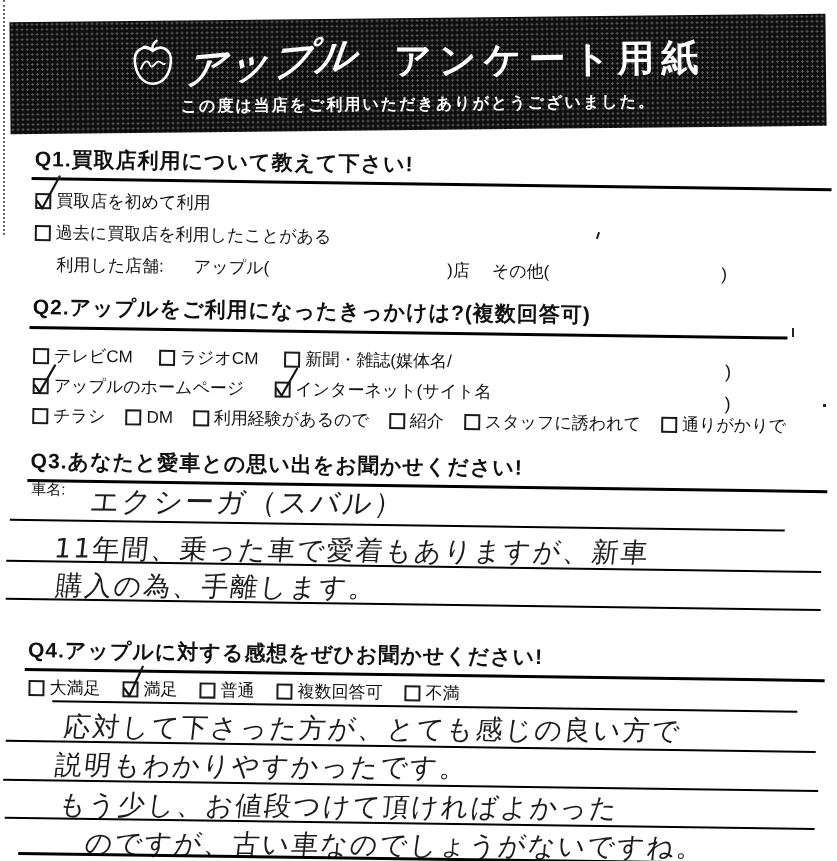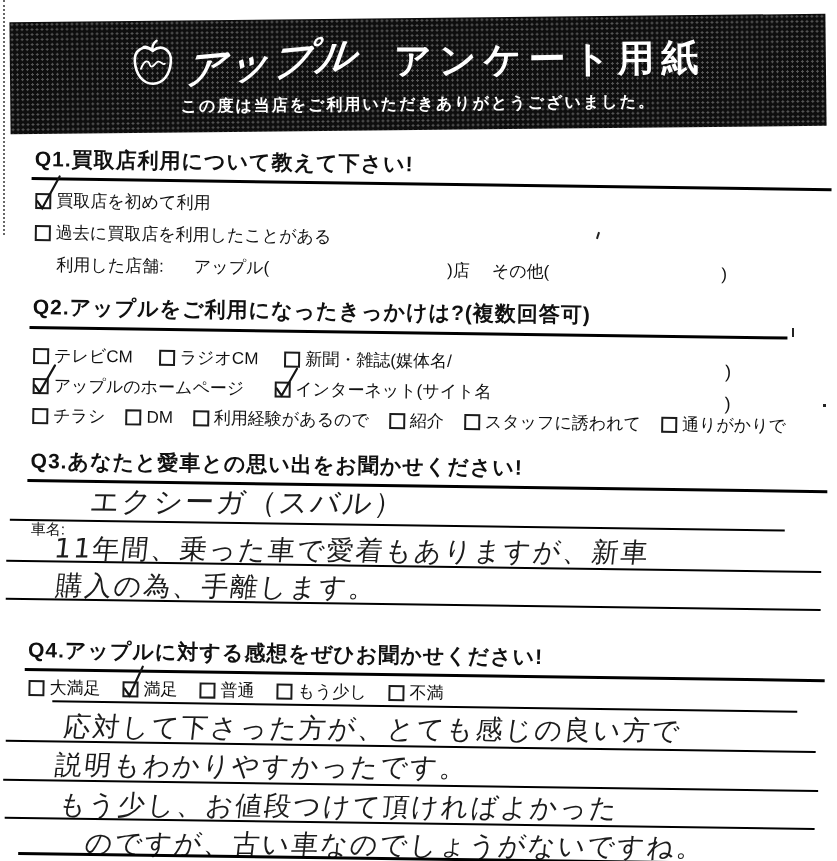--- a/index.html
+++ b/index.html
@@ -160,21 +160,21 @@
       </span>
       <span class="opt">
         <span class="cb"></span>
         <span>通りがかりで</span>
       </span>
     </div>
 
     <div class="qheading" style="left:35px;top:447px;">Q3.あなたと愛車との思い出をお聞かせください!</div>
     <div class="hrule" style="left:32px;top:479px;width:800px;height:3px;"></div>
 
-    <div class="ptext" style="left:36px;top:520px;font-size:15px;">車名:</div>
+    <div class="ptext" style="left:36px;top:480px;font-size:15px;">車名:</div>
     <div class="hand" style="left:95px;top:480px;font-size:29px;">エクシーガ（スバル）</div>
     <div class="hrule" style="left:15px;top:519px;width:775px;height:2px;"></div>
 
     <div class="hand" style="left:60px;top:528px;font-size:27px;">11年間、乗った車で愛着もありますが、新車</div>
     <div class="hrule" style="left:12px;top:560px;width:815px;height:2px;"></div>
     <div class="hand" style="left:62px;top:566px;font-size:27px;">購入の為、手離します。</div>
     <div class="hrule" style="left:12px;top:598px;width:815px;height:2px;"></div>
 
     <div class="qheading" style="left:35px;top:636px;">Q4.アップルに対する感想をぜひお聞かせください!</div>
     <div class="hrule" style="left:32px;top:668px;width:800px;height:3px;"></div>
@@ -191,21 +191,21 @@
             </svg>
         </span>
         <span>満足</span>
       </span>
       <span class="opt">
         <span class="cb"></span>
         <span>普通</span>
       </span>
       <span class="opt">
         <span class="cb"></span>
-        <span>もう少し</span>
+        <span>複数回答可</span>
       </span>
       <span class="opt">
         <span class="cb"></span>
         <span>不満</span>
       </span>
     </div>
 
     <div class="hrule" style="left:60px;top:700px;width:745px;height:2px;"></div>
     <div class="hand" style="left:72px;top:706px;font-size:27px;">応対して下さった方が、とても感じの良い方で</div>
     <div class="hrule" style="left:14px;top:740px;width:810px;height:2px;"></div>

